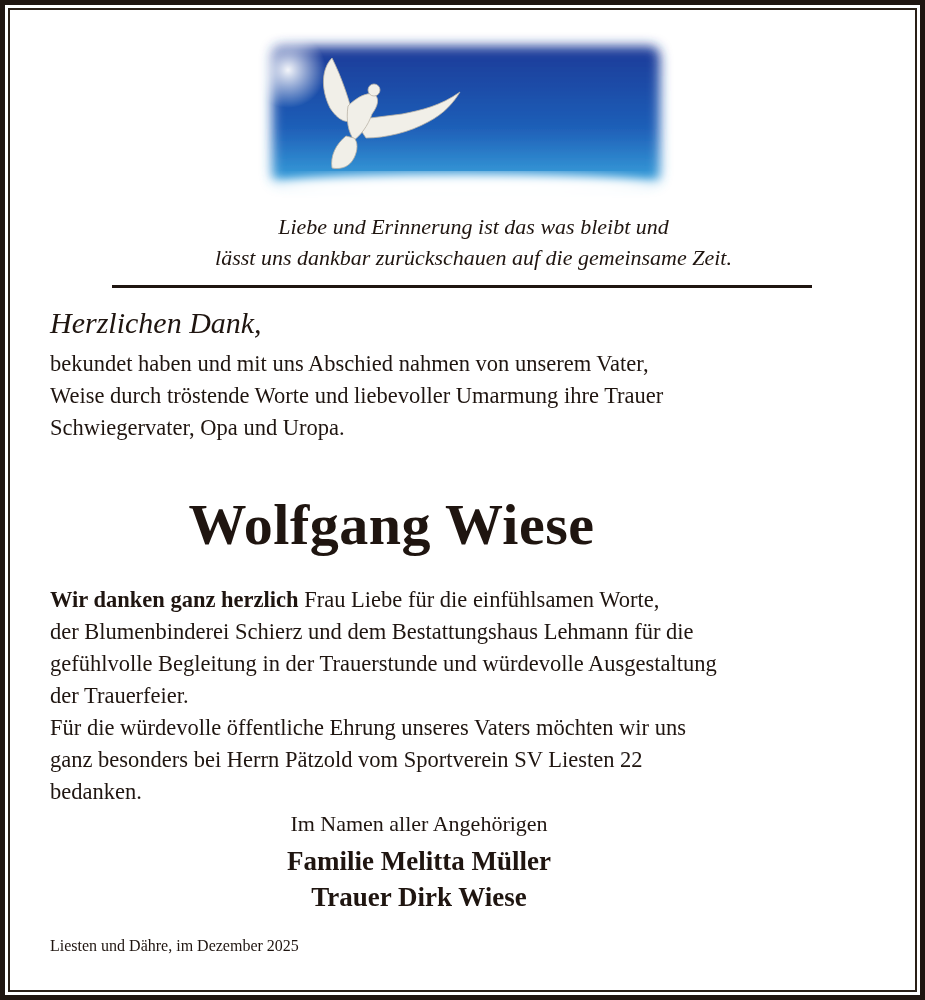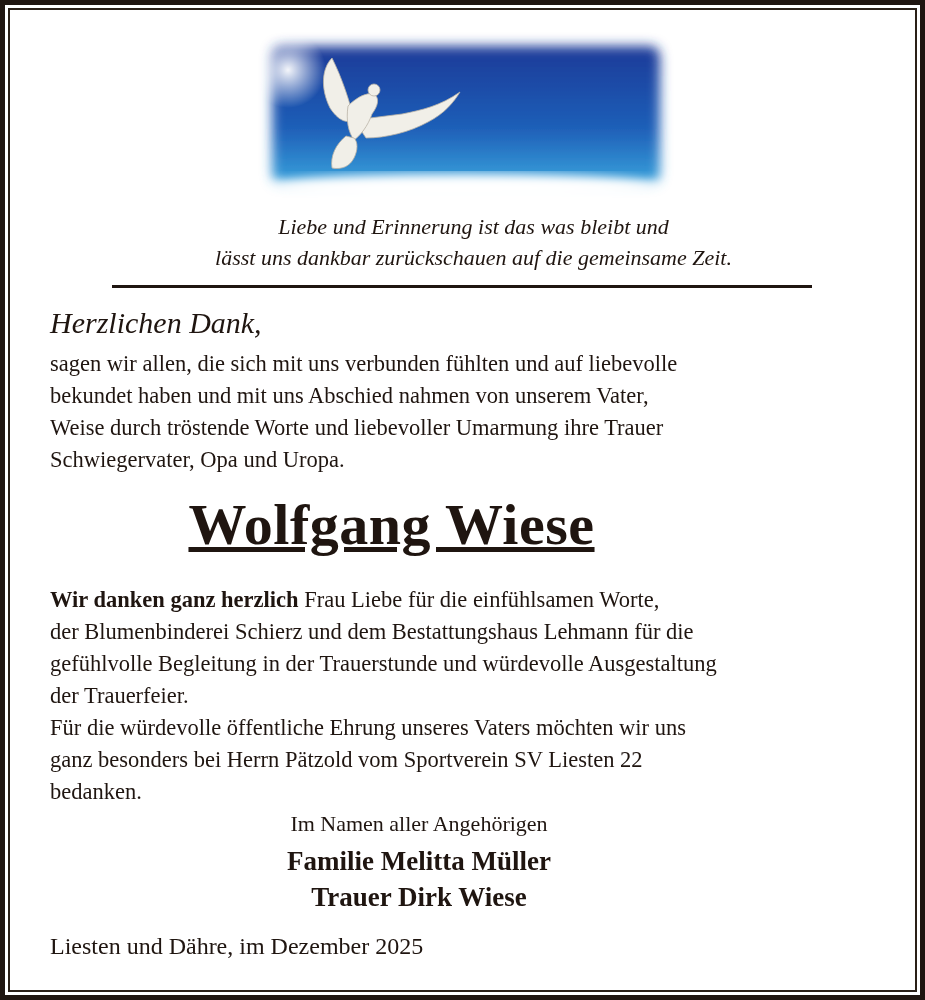--- a/index.html
+++ b/index.html
@@ -10,25 +10,25 @@
   .frame-inner { position:absolute; left:8px; top:8px; width:909px; height:984px; box-sizing:border-box;
                  border:2px solid #2a2018; }
   .dove-image { position:absolute; left:250px; top:28px; width:430px; height:170px; }
   .motto { position:absolute; left:15px; width:917px; text-align:center; font-style:italic;
            font-size:22px; line-height:30px; }
   .rule { position:absolute; left:112px; top:285px; width:700px; height:3px; background:#1f1510; }
   .heading { position:absolute; left:50px; top:303px; font-style:italic; font-size:30px; line-height:40px; }
   .para { position:absolute; left:50px; font-size:22.5px; line-height:32px; width:830px; }
   .para p { margin:0; }
   .name { position:absolute; left:0; width:783px; top:490px; text-align:center;
-          font-weight:bold; font-size:58px; line-height:70px; letter-spacing:0.5px;text-decoration:underline; }
+          font-weight:bold; font-size:58px; line-height:70px; letter-spacing:0.5px; }
   .sign { position:absolute; left:0; width:838px; text-align:center; }
   .sign-intro { top:808px; font-size:22px; line-height:32px; }
   .sign-fam { font-weight:bold; font-size:27px; line-height:34px; }
-  .place { position:absolute; left:50px; top:930px; font-size:24px; line-height:32px; }
+  .place { position:absolute; left:50px; top:930px; font-size:16px; line-height:32px; }
 </style>
 </head>
 <body>
 
 <div class="frame-outer"></div>
 <div class="frame-inner"></div>
 
 <svg class="dove-image" viewBox="0 0 430 170">
   <defs>
     <linearGradient id="sky" x1="0" y1="0" x2="0" y2="1">
@@ -57,21 +57,20 @@
 </svg>
 
 <div class="motto" style="top:212px;">Liebe und Erinnerung ist das was bleibt und</div>
 <div class="motto" style="top:243px;">lässt uns dankbar zurückschauen auf die gemeinsame Zeit.</div>
 
 <div class="rule"></div>
 
 <div class="heading">Herzlichen Dank,</div>
 
 <div class="para" style="top:348px;">
-  <p>sagen wir allen, die sich mit uns verbunden fühlten und auf liebevolle</p>
   <p>bekundet haben und mit uns Abschied nahmen von unserem Vater,</p>
   <p>Weise durch tröstende Worte und liebevoller Umarmung ihre Trauer</p>
   <p>Schwiegervater, Opa und Uropa.</p>
 </div>
 
 <div class="name">Wolfgang Wiese</div>
 
 <div class="para" style="top:584px;">
   <p><b>Wir danken ganz herzlich</b><span> Frau Liebe für die einfühlsamen Worte,</span></p>
   <p>der Blumenbinderei Schierz und dem Bestattungshaus Lehmann für die</p>

